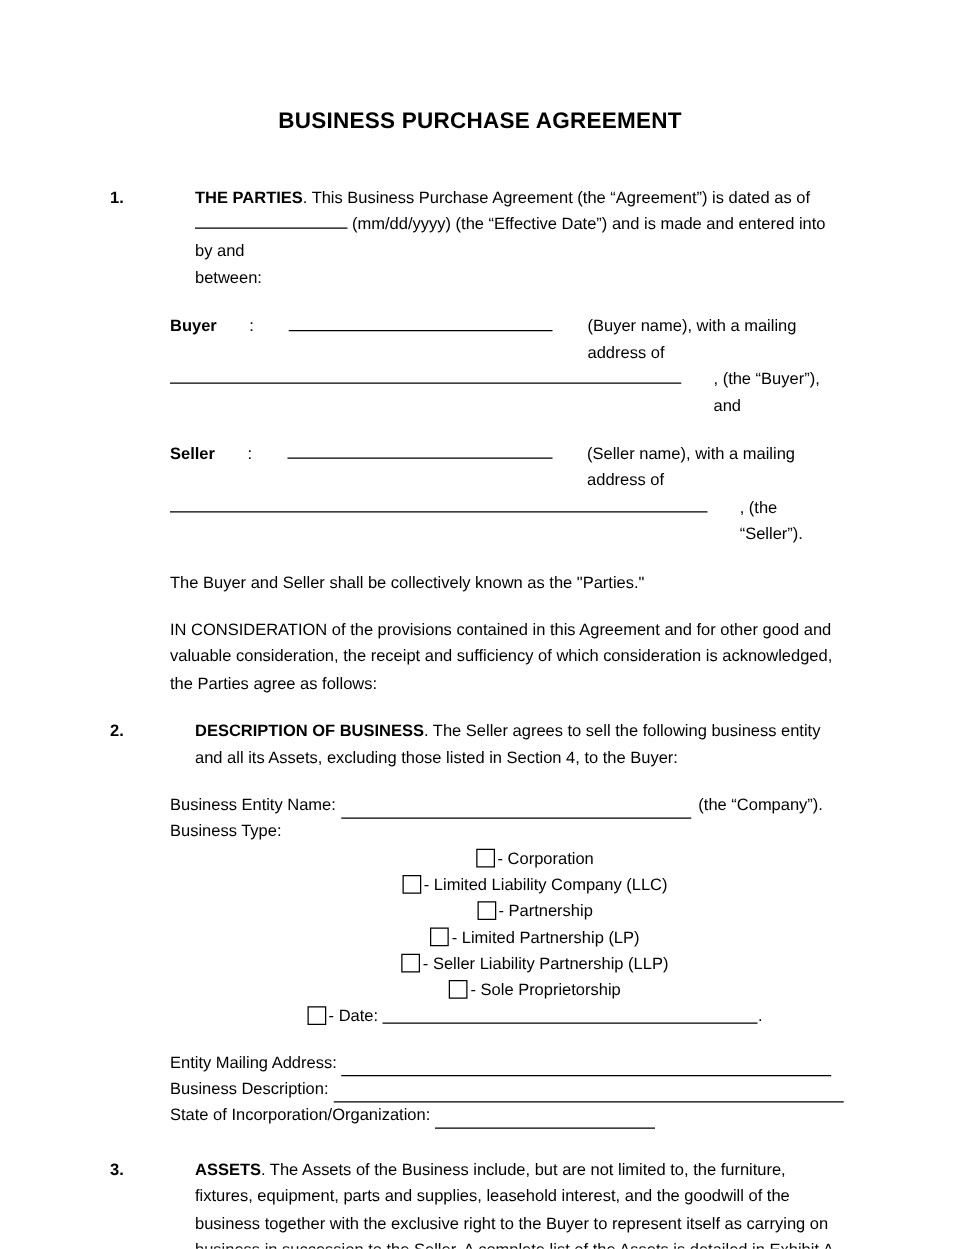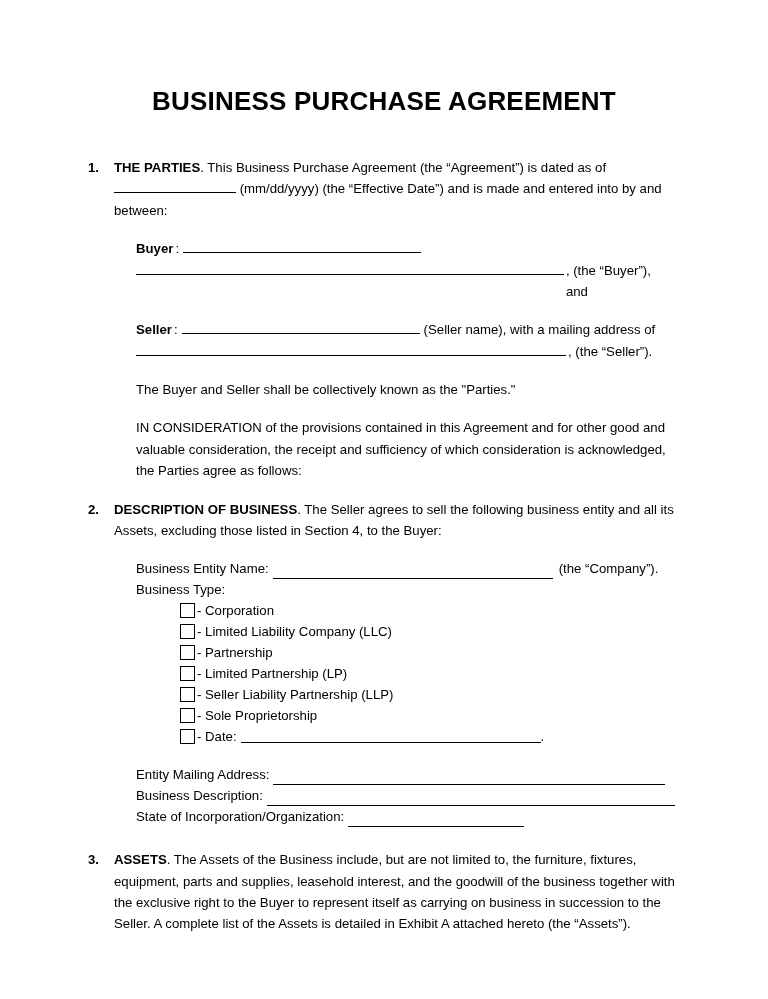--- a/index.html
+++ b/index.html
@@ -17,21 +17,21 @@
   }
   .page {
     position: relative;
     width: 768px;
     height: 999px;
     box-sizing: border-box;
     padding: 0;
   }
   .doc-title {
     text-align: center;
-    font-size: 26px;
+    font-size: 18px;
     font-weight: bold;
     letter-spacing: 0.2px;
     margin: 86px 0 0 0;
     padding: 0 60px;
   }
   .content {
     padding: 0 92px 0 88px;
     margin-top: 40px;
     font-size: 13.2px;
     line-height: 1.62;
@@ -41,50 +41,53 @@
     margin-bottom: 0;
   }
   .clause-num {
     width: 26px;
     flex: 0 0 26px;
     font-weight: bold;
     font-size: 13.2px;
   }
   .clause-body {
     flex: 1;
+    margin-left: 42px;
   }
   .bold {
     font-weight: bold;
   }
   .blank {
     display: inline-block;
     border-bottom: 1px solid #000;
     height: 13px;
     vertical-align: baseline;
   }
   .indent {
     margin-left: 48px;
   }
   .party-row {
     display: flex;
     align-items: baseline;
+    gap: 24px;
   }
   .party-label {
     font-weight: bold;
     flex: 0 0 auto;
     margin-right: 2px;
   }
   .spacer-md { height: 17px; }
   .spacer-lg { height: 22px; }
 
   .checkline {
     display: flex;
     align-items: center;
     margin-left: 92px;
     height: 21px;
+    justify-content: center;
   }
   .checkbox {
     width: 13px;
     height: 13px;
     border: 1.4px solid #000;
     background: #fff;
     flex: 0 0 13px;
     margin-right: 2px;
   }
   .checklabel {
@@ -123,20 +126,21 @@
       </div>
     </div>
 
     <div class="spacer-md"></div>
 
     <div class="indent">
       <div class="party-row">
         <span class="party-label">Buyer</span>
           <span>:</span>
         <span class="blank" style="width:238px; margin:0 4px;"></span>
+        <span>(Buyer name), with a mailing address of</span>
       </div>
       <div class="party-row">
         <span class="blank" style="width:430px; margin-right:2px;"></span>
         <span>, (the “Buyer”), and</span>
       </div>
     </div>
 
     <div class="spacer-md"></div>
 
     <div class="indent">

